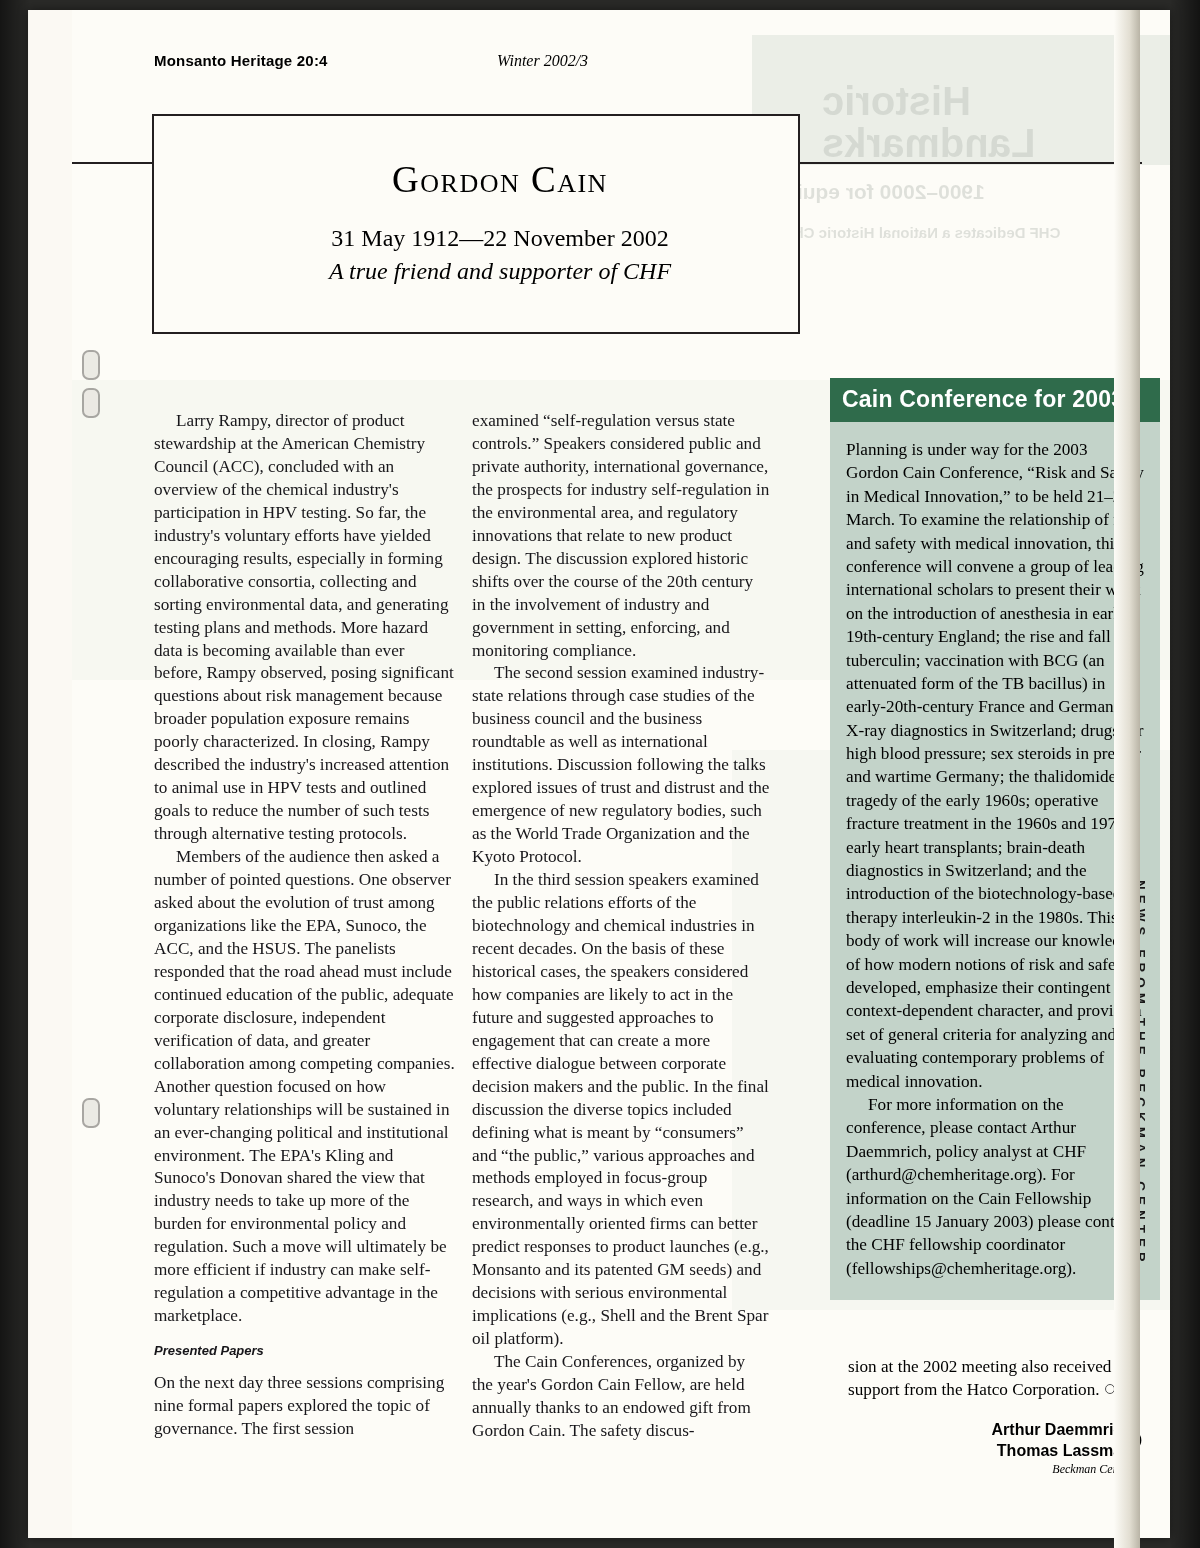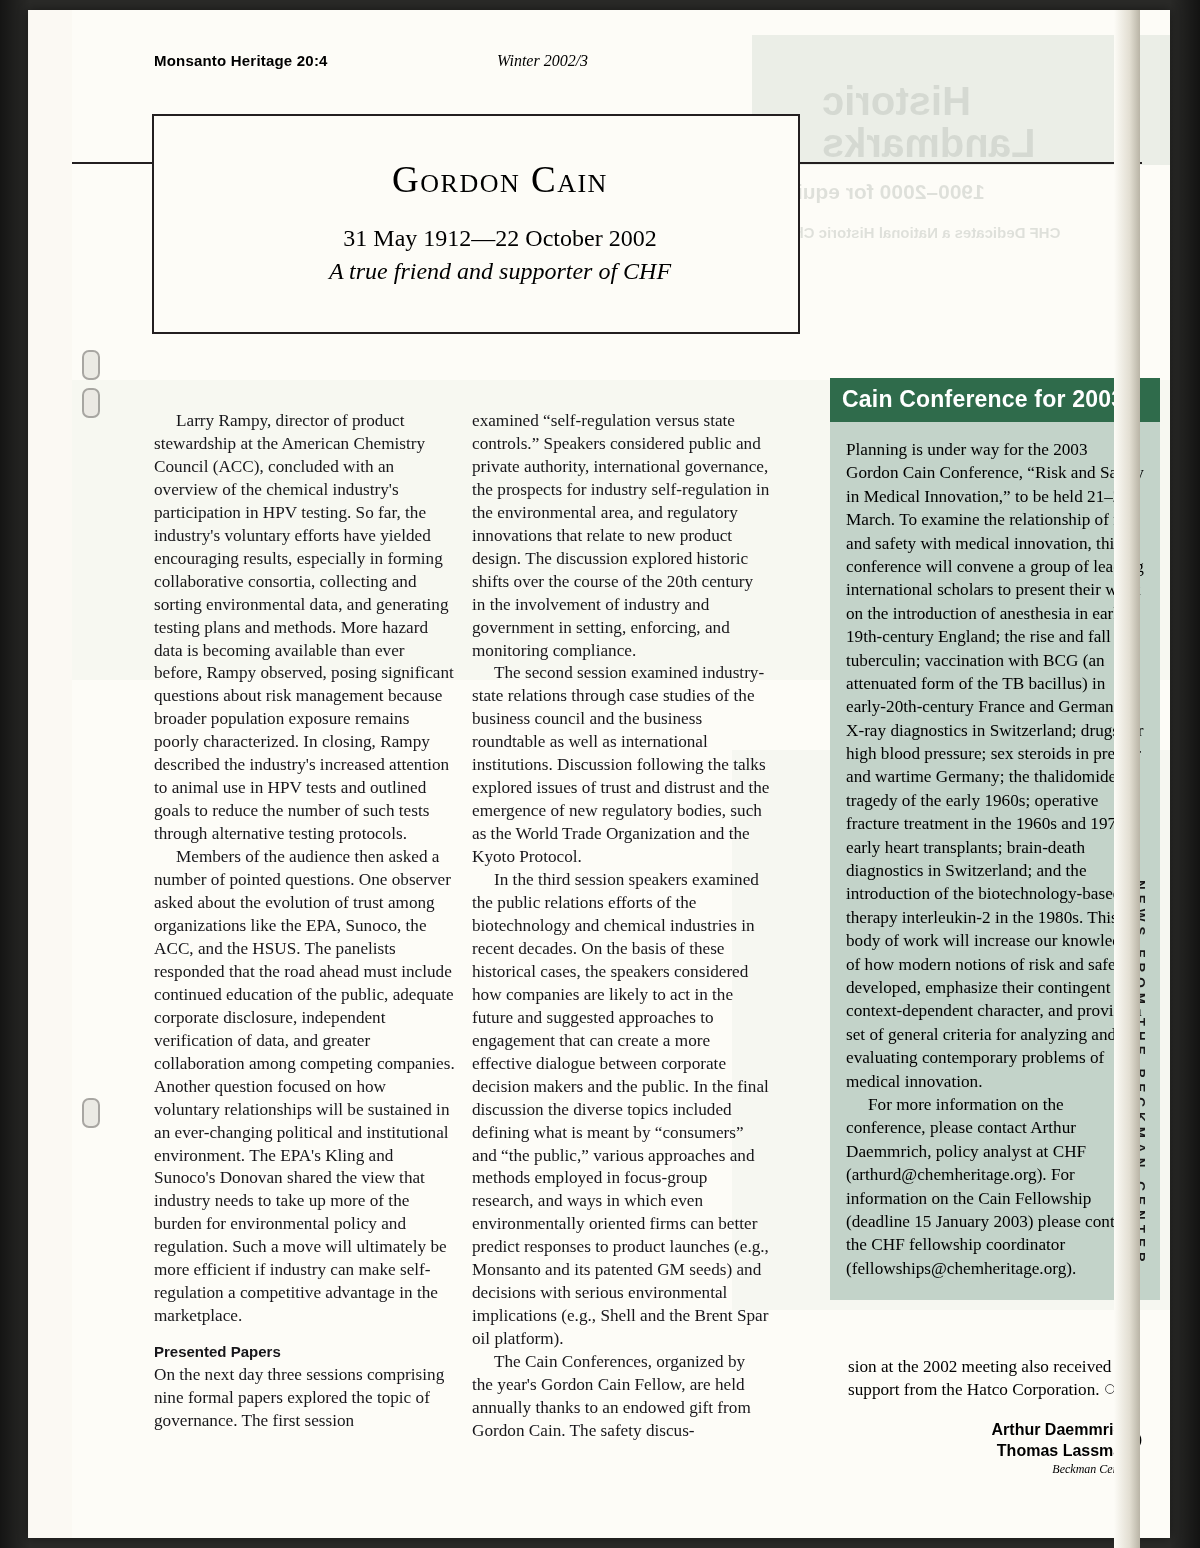--- a/index.html
+++ b/index.html
@@ -135,23 +135,24 @@
     text-align: left;
     color: #17161a;
   }
   .col p { margin: 0; text-indent: 22px; }
   .col p.first { text-indent: 22px; }
   .col1 { left: 82px; width: 302px; }
   .col2 { left: 400px; width: 298px; }
   .subhead {
     font-family: "Liberation Sans", sans-serif;
     font-weight: bold;
-    font-size: 15px;
+    font-style: italic;
+    font-size: 13px;
     margin-top: 14px;
-    margin-bottom: 2px;
+    margin-bottom: 13px;
     text-indent: 0;
   }
   .col p.nohang { text-indent: 0; }
 
   
   .sidebar {
     position: absolute;
     left: 758px;
     top: 368px;
     width: 330px;
@@ -278,21 +279,21 @@
 
       <div class="runhead runhead-left">
         <span>Monsanto Heritage</span>
         <span class="vol">20:4</span>
       </div>
       <div class="runhead runhead-right">Winter 2002/3</div>
       <div class="rule-top"></div>
 
       <div class="titlebox">
         <div class="title-name">Gordon Cain</div>
-        <div class="title-dates">31 May 1912—22 October 2002</div>
+        <div class="title-dates">31 May 1912—22 November 2002</div>
         <div class="title-sub">A true friend and supporter of CHF</div>
       </div>
 
       <div class="col col1">
         <p class="first">Larry Rampy, director of product stewardship at the American Chemistry Council (ACC), concluded with an overview of the chemical industry's participation in HPV testing. So far, the industry's voluntary efforts have yielded encouraging results, especially in forming collaborative consortia, collecting and sorting environmental data, and generating testing plans and methods. More hazard data is becoming available than ever before, Rampy observed, posing significant questions about risk management because broader population exposure remains poorly characterized. In closing, Rampy described the industry's increased attention to animal use in HPV tests and outlined goals to reduce the number of such tests through alternative testing protocols.</p>
         <p>Members of the audience then asked a number of pointed questions. One observer asked about the evolution of trust among organizations like the EPA, Sunoco, the ACC, and the HSUS. The panelists responded that the road ahead must include continued education of the public, adequate corporate disclosure, independent verification of data, and greater collaboration among competing companies. Another question focused on how voluntary relationships will be sustained in an ever-changing political and institutional environment. The EPA's Kling and Sunoco's Donovan shared the view that industry needs to take up more of the burden for environmental policy and regulation. Such a move will ultimately be more efficient if industry can make self-regulation a competitive advantage in the marketplace.</p>
         <div class="subhead">Presented Papers</div>
         <p class="nohang">On the next day three sessions comprising nine formal papers explored the topic of governance. The first session</p>
       </div>
 

